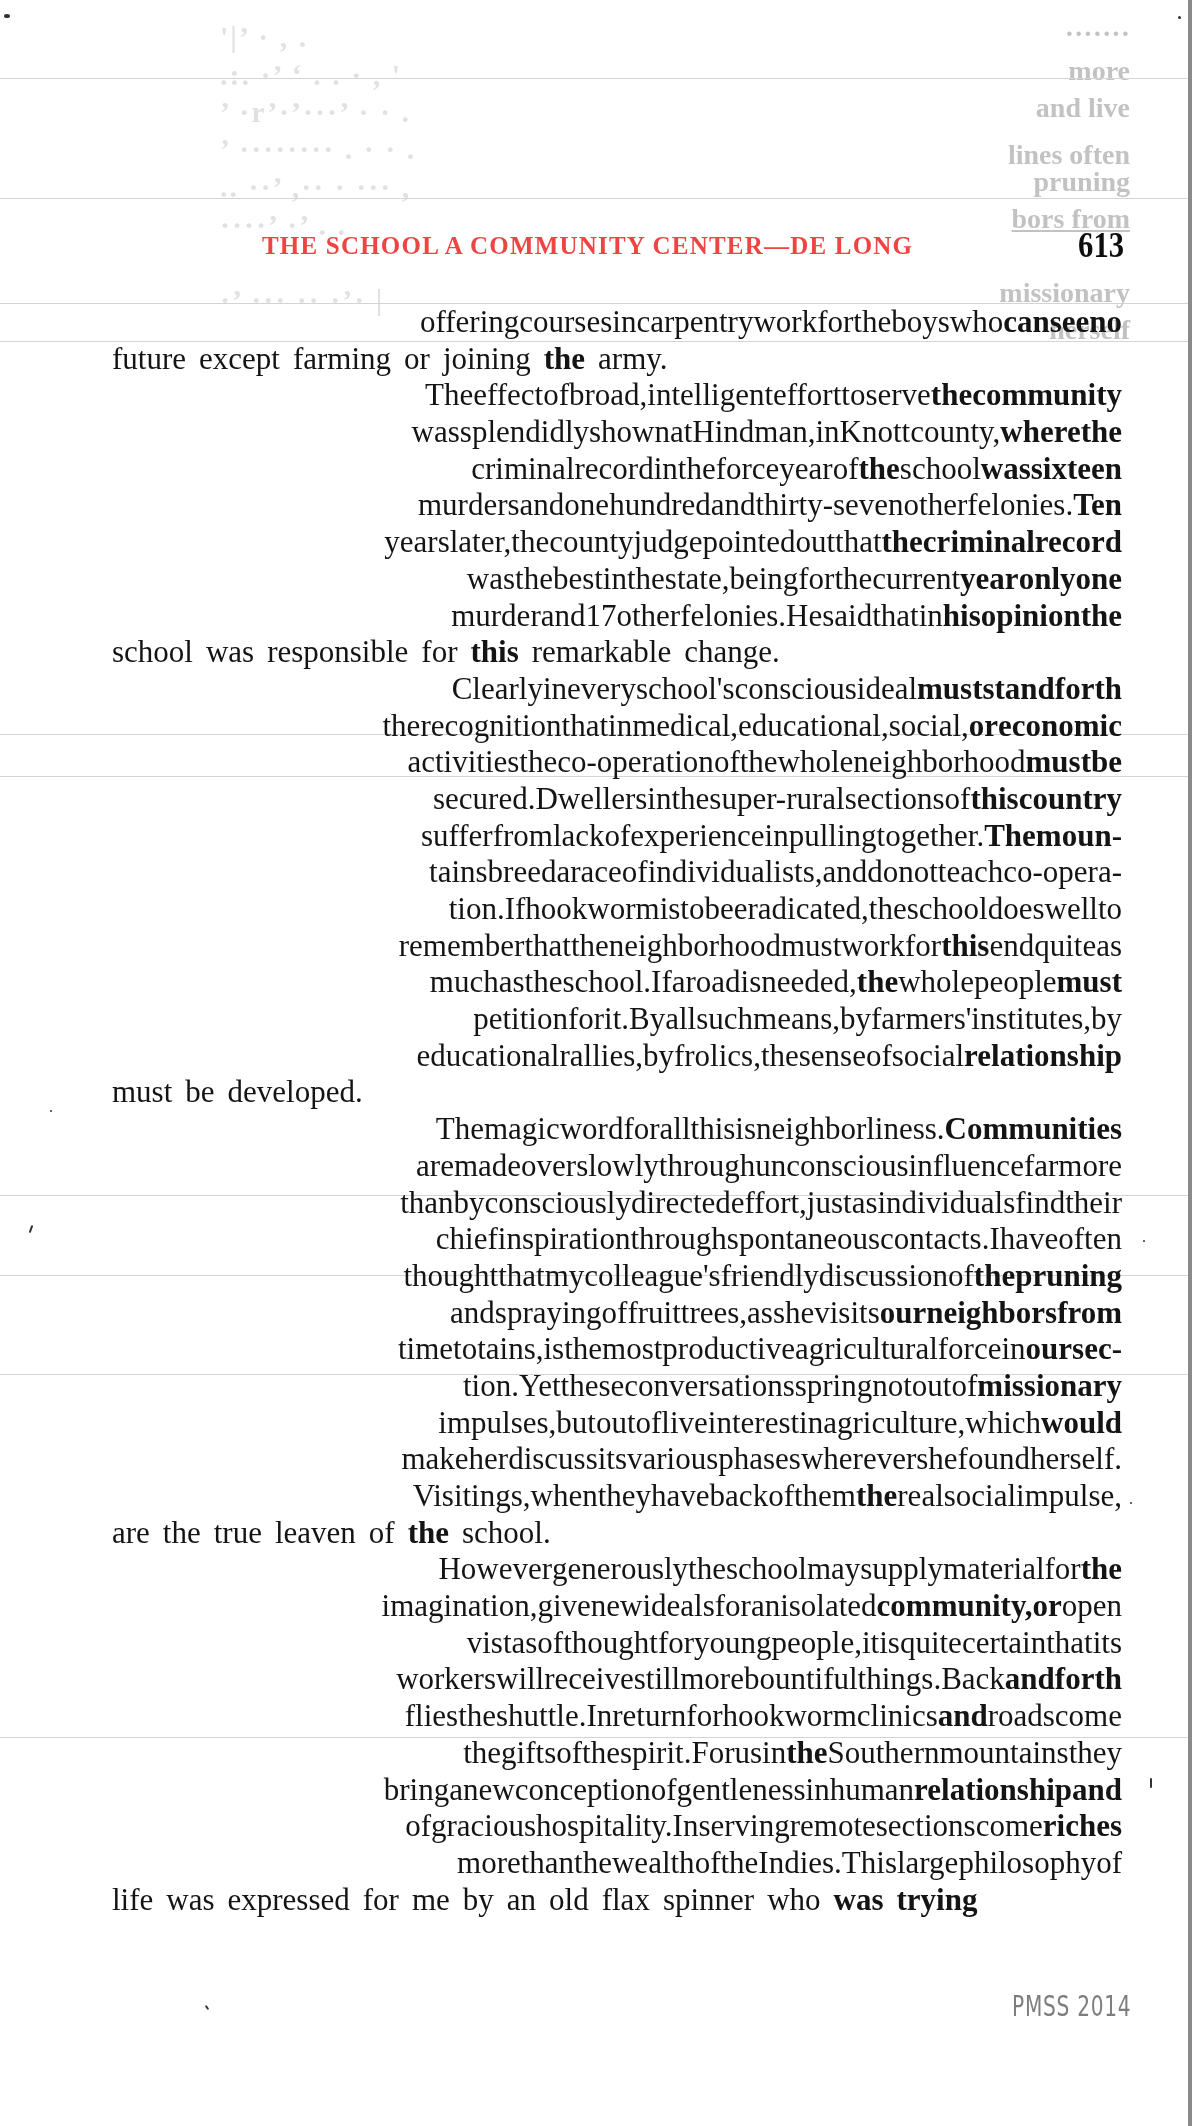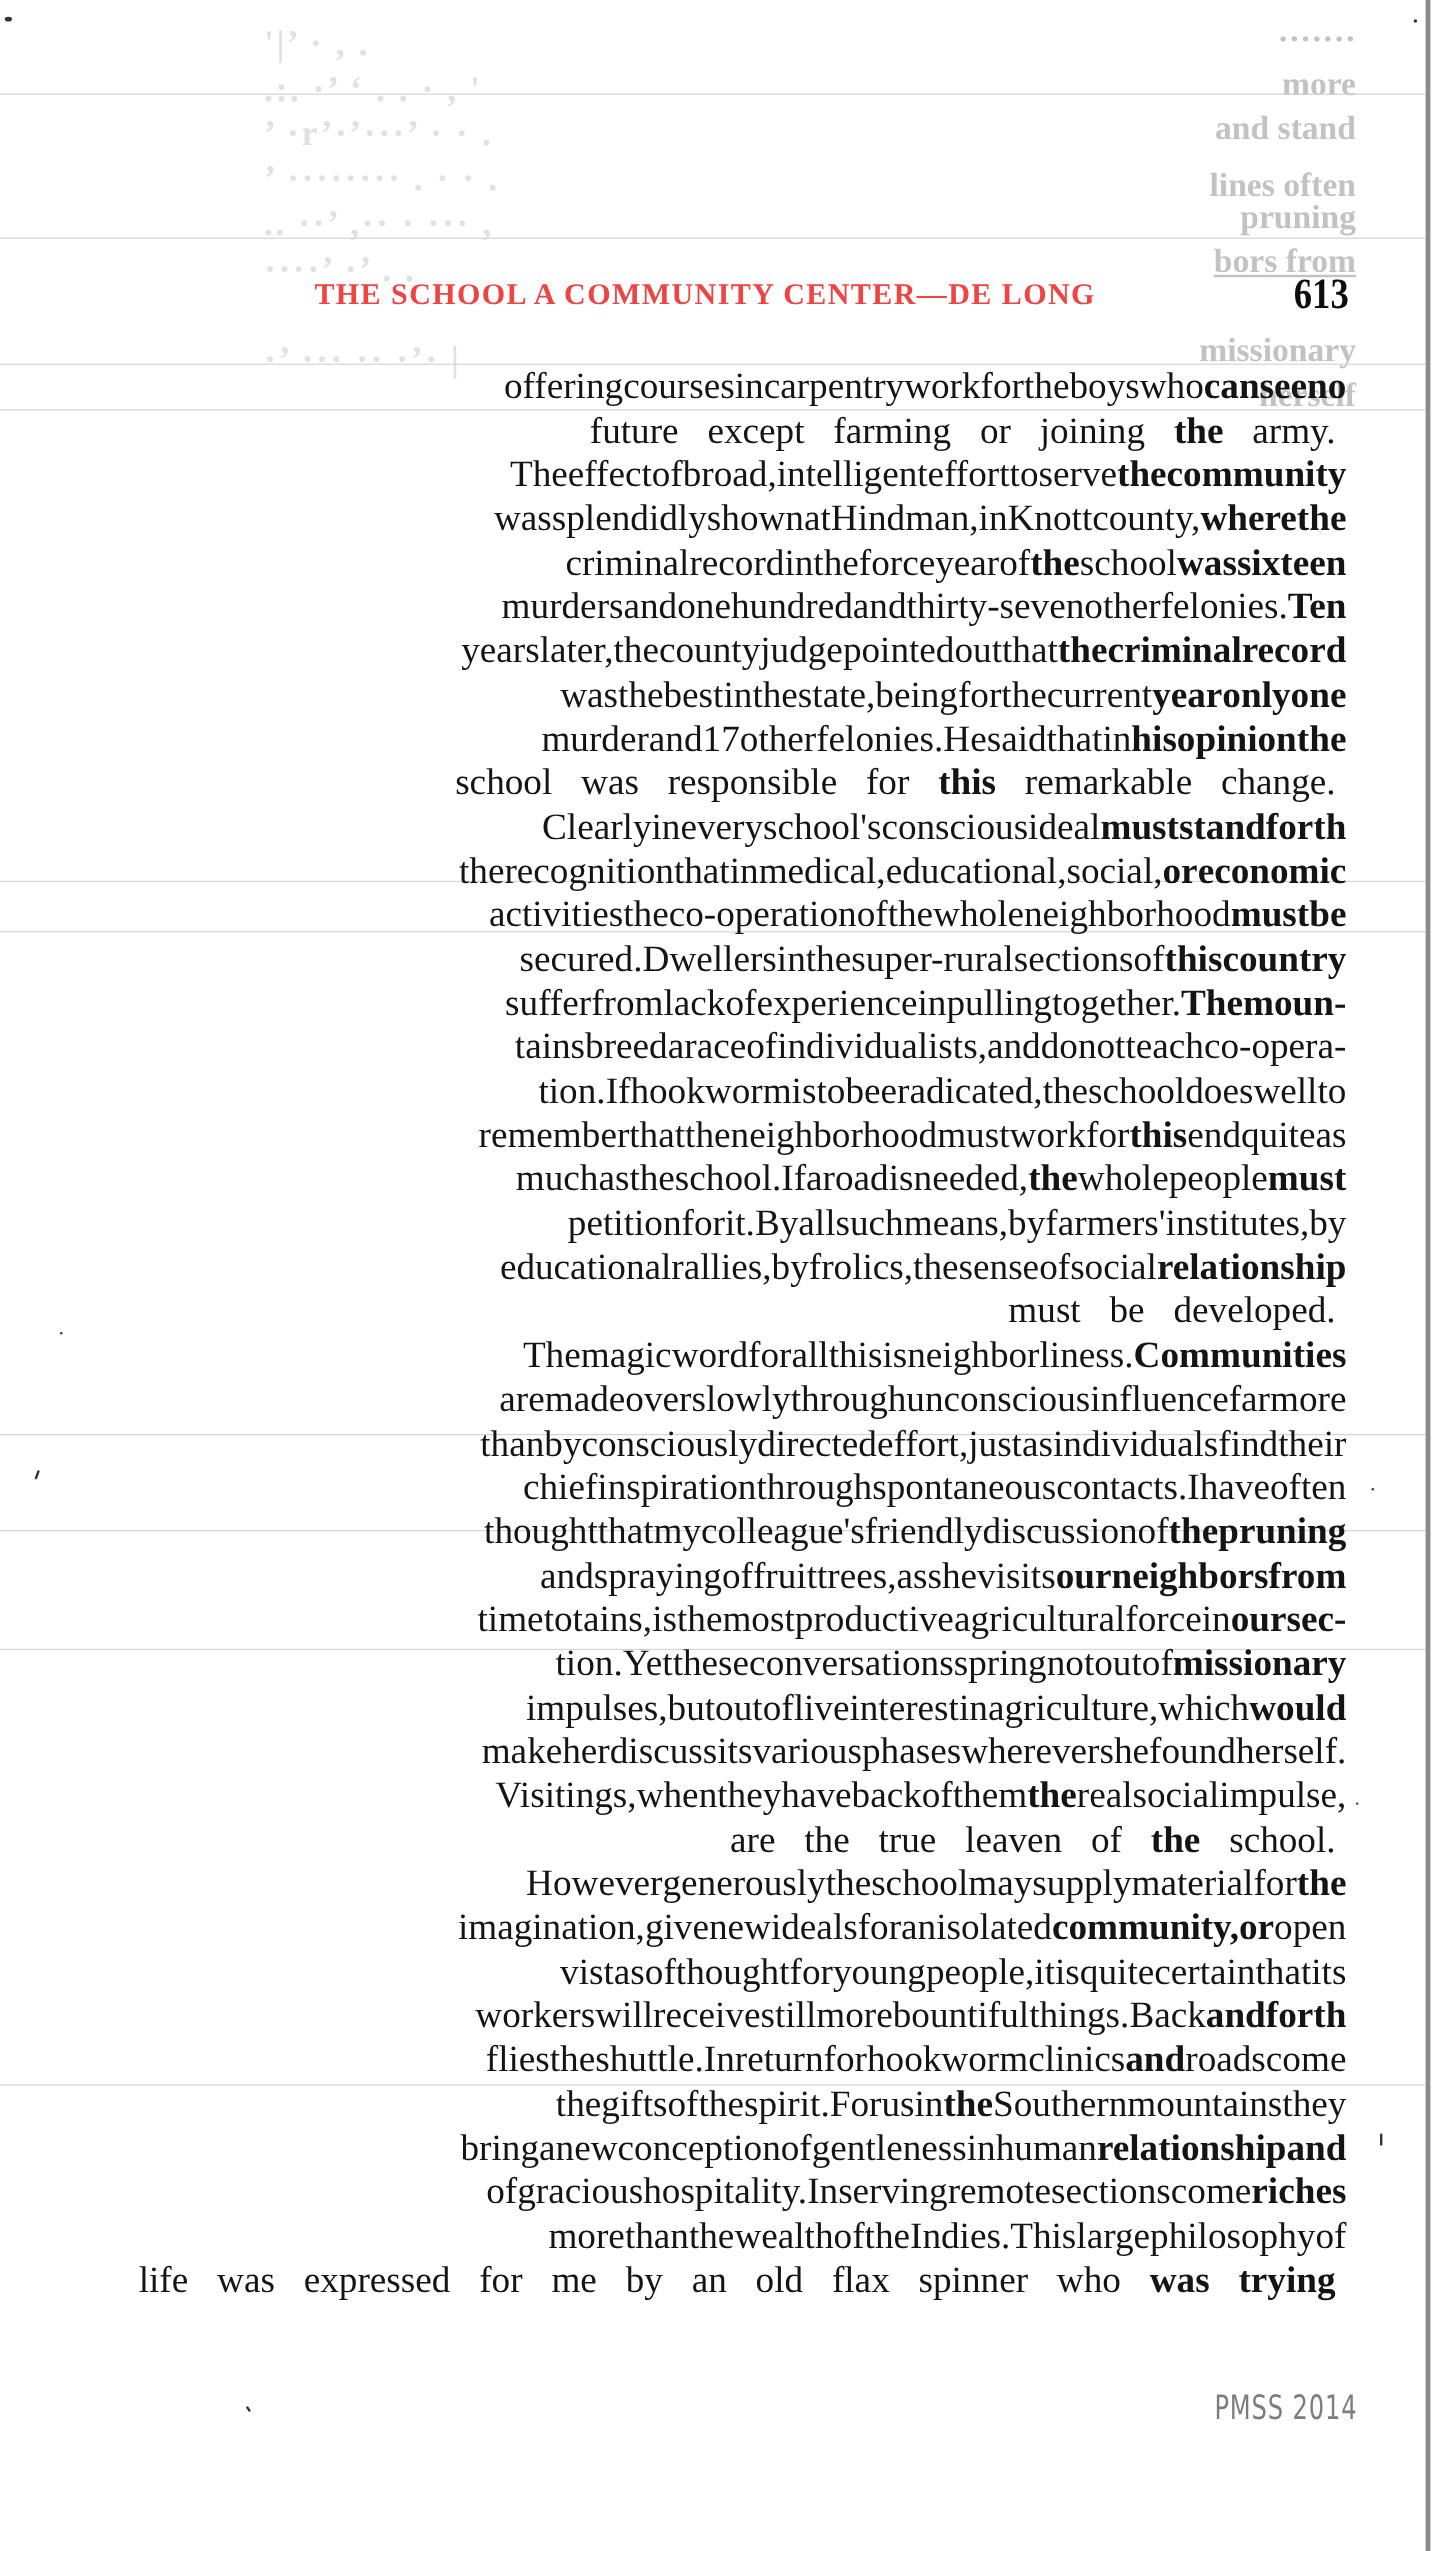--- a/index.html
+++ b/index.html
@@ -104,21 +104,21 @@
     line-height: 36.7px;
     font-size: 31px;
     text-align: justify;
     text-align-last: justify;
     white-space: nowrap;
     overflow: visible;
     display: flex;
     justify-content: flex-end;
   }
   .line.indent { padding-left: 48px; }
-  .line.last { justify-content: flex-end; gap: 15px; margin-left: 40px; }
+  .line.last { justify-content: flex-start; gap: 4px; }
   .line span.w { display: inline-block; }
   .line.last span.w { margin-right: 9px; }
   .b { font-weight: bold; }
 
   .watermark {
     position: absolute;
     left: 1012px;
     top: 1990px;
     font-family: "DejaVu Sans", sans-serif;
     font-size: 28px;
@@ -137,21 +137,21 @@
   <div id="bleed">
       <div class="bleed" style="top: 20px;">'|’    ·    ,   .</div>
       <div class="bleed" style="top: 58px;">.:. ·’ ‘  .  .   · ,  '</div>
       <div class="bleed" style="top: 95px;">’  ·r’·’···’   ·   ·  .</div>
       <div class="bleed" style="top: 132px;">’ ········    . · ·  .</div>
       <div class="bleed" style="top: 170px;">.. ··’  ,··   ·  ··· ,</div>
       <div class="bleed" style="top: 208px;">····’ ·’   .   .</div>
       <div class="bleed" style="top: 283px;">·’ ···  ··     ·’·   |</div>
       <div class="bleed-right" style="top: 18px;">·······</div>
       <div class="bleed-right" style="top: 55px;">more</div>
-      <div class="bleed-right" style="top: 92px;">and stand</div>
+      <div class="bleed-right" style="top: 92px;">and live</div>
       <div class="bleed-right" style="top: 139px;">lines often</div>
       <div class="bleed-right" style="top: 166px;">pruning</div>
       <div class="bleed-right" style="top: 203px; text-decoration: underline;">bors from</div>
       <div class="bleed-right" style="top: 240px;"></div>
       <div class="bleed-right" style="top: 277px;">missionary</div>
       <div class="bleed-right" style="top: 314px;">herself</div>
     </div>
 
   <div class="h-rule" style="top:78px"></div>
   <div class="h-rule" style="top:198px"></div>

